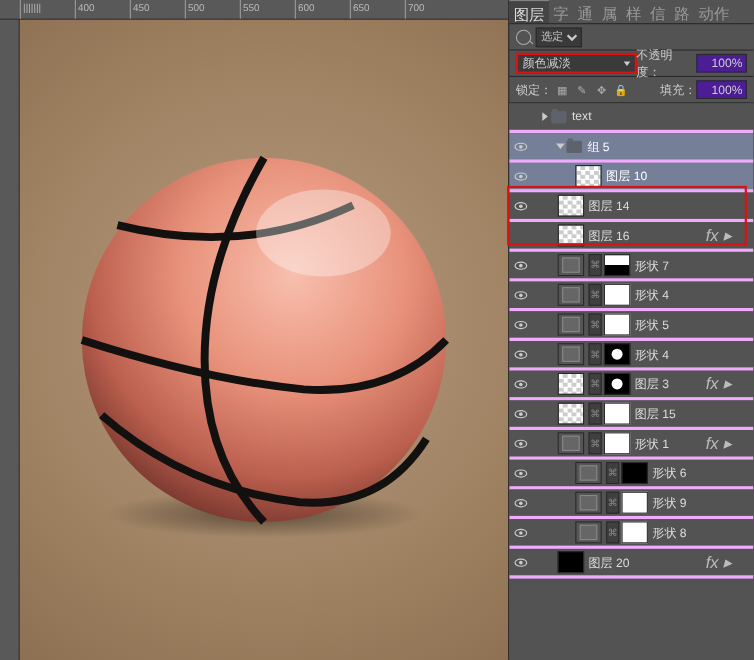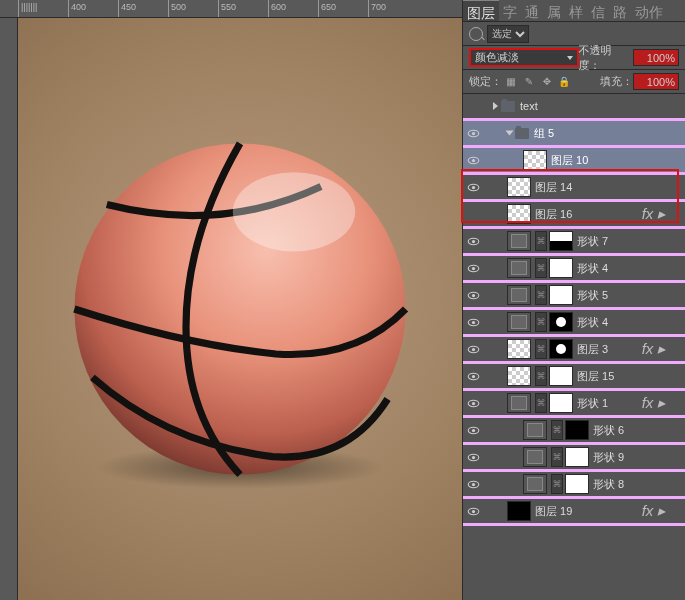--- a/index.html
+++ b/index.html
@@ -21,21 +21,21 @@
 .panel-tabs{display:flex;background:#535353;border-bottom:1px solid #2a2a2a;height:22px;font-size:14px}
 .panel-tabs span{padding:4px 4px 0;color:#999;cursor:pointer}
 .panel-tabs .active{color:#ddd;background:#444;border-top:1px solid #848484}
 .filter-row{height:24px;padding:2px 6px;border-bottom:1px solid #2a2a2a}
 .filter-row .search-ico{width:14px;height:14px;border:1px solid #aaa;border-radius:50%;position:relative;margin-right:4px}
 .filter-row .search-ico:after{content:"";position:absolute;width:4px;height:1px;background:#aaa;right:-3px;bottom:1px;transform:rotate(45deg)}
 .filter-row select{background:#3a3a3a;color:#ccc;border:1px solid #2a2a2a;font-size:10px;height:18px}
 .opt-row{height:24px;padding:2px 6px;border-bottom:1px solid #2a2a2a;justify-content:space-between}
 .blend{width:110px;height:19px;background:#3a3a3a;border:2px solid #d11;display:flex;align-items:center;padding:0 4px;justify-content:space-between}
 .blend .arrow{width:0;height:0;border-left:3px solid transparent;border-right:3px solid transparent;border-top:4px solid #ccc}
-.pct{background:#b91c1c;border:1px solid #2a2a2a;height:17px;width:46px;display:flex;align-items:center;justify-content:flex-end;padding-right:3px}
+.pct{background:#4c1d95;border:1px solid #2a2a2a;height:17px;width:46px;display:flex;align-items:center;justify-content:flex-end;padding-right:3px}
 .lock-row{height:24px;padding:2px 6px;border-bottom:1px solid #2a2a2a}
 .lock-row .ico{width:16px;height:16px;margin:0 1px;display:flex;align-items:center;justify-content:center;color:#aaa;font-size:10px}
 .spacer{flex:1}
 
 
 .layers{flex:1;overflow:hidden;background:#535353}
 .layer{display:flex;align-items:center;height:27px;background:#535353;border-bottom:3px solid #f0abfc;padding-right:16px}
 .layer.sel{background:#757f98}
 .eye{width:20px;display:flex;justify-content:center}
 .eye svg{width:13px;height:13px}
@@ -325,20 +325,20 @@
         </div>
         <div class="layer">
           <span class="eye">
             <svg viewBox="0 0 16 16">
               <ellipse cx="8" cy="8" rx="6.5" ry="4" fill="none" stroke="#ccc" stroke-width="1.3"></ellipse>
               <circle cx="8" cy="8" r="2" fill="#ccc"></circle>
             </svg>
           </span>
           <span class="indent" style="width:24px"></span>
           <span class="thumb mask-b"></span>
-          <span class="name">图层 19</span>
+          <span class="name">图层 20</span>
           <span class="fx">fx ▸</span>
         </div>
       </div>
  </div>
 </div>
 
 <div class="hlred hl1"></div>
 
 </body></html>

